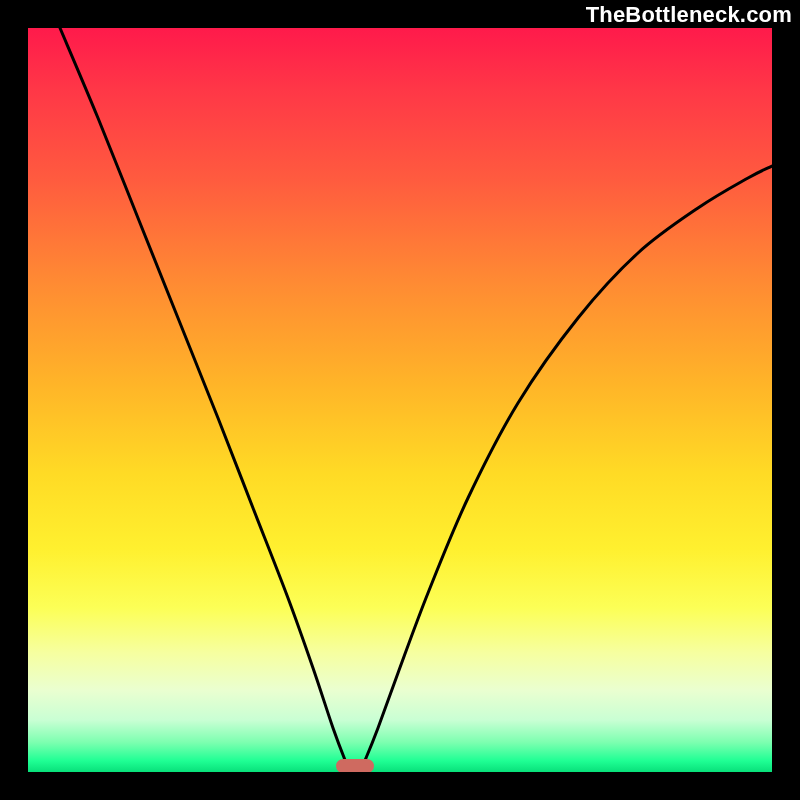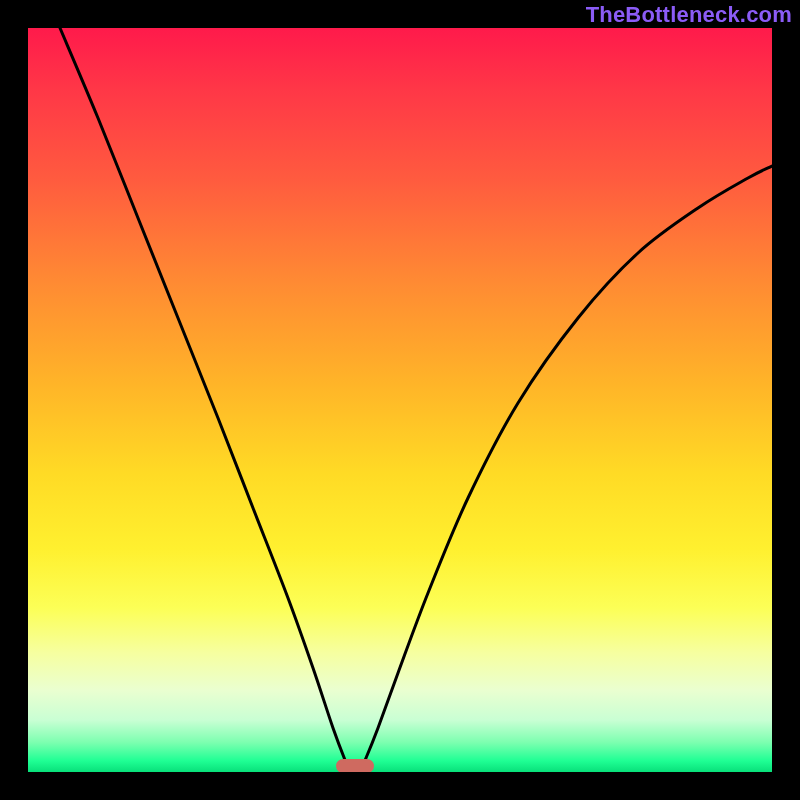--- a/index.html
+++ b/index.html
@@ -47,21 +47,21 @@
       #08e07a 100%
     );
   }
   .watermark {
     position: absolute;
     top: 2px;
     right: 8px;
     font-family: Arial, Helvetica, sans-serif;
     font-size: 22px;
     font-weight: 600;
-    color: #8b5cf6;
+    color: #ffffff;
     letter-spacing: 0.2px;
   }
   svg {
     position: absolute;
     inset: 0;
   }
   .marker {
     position: absolute;
     width: 38px;
     height: 14px;

